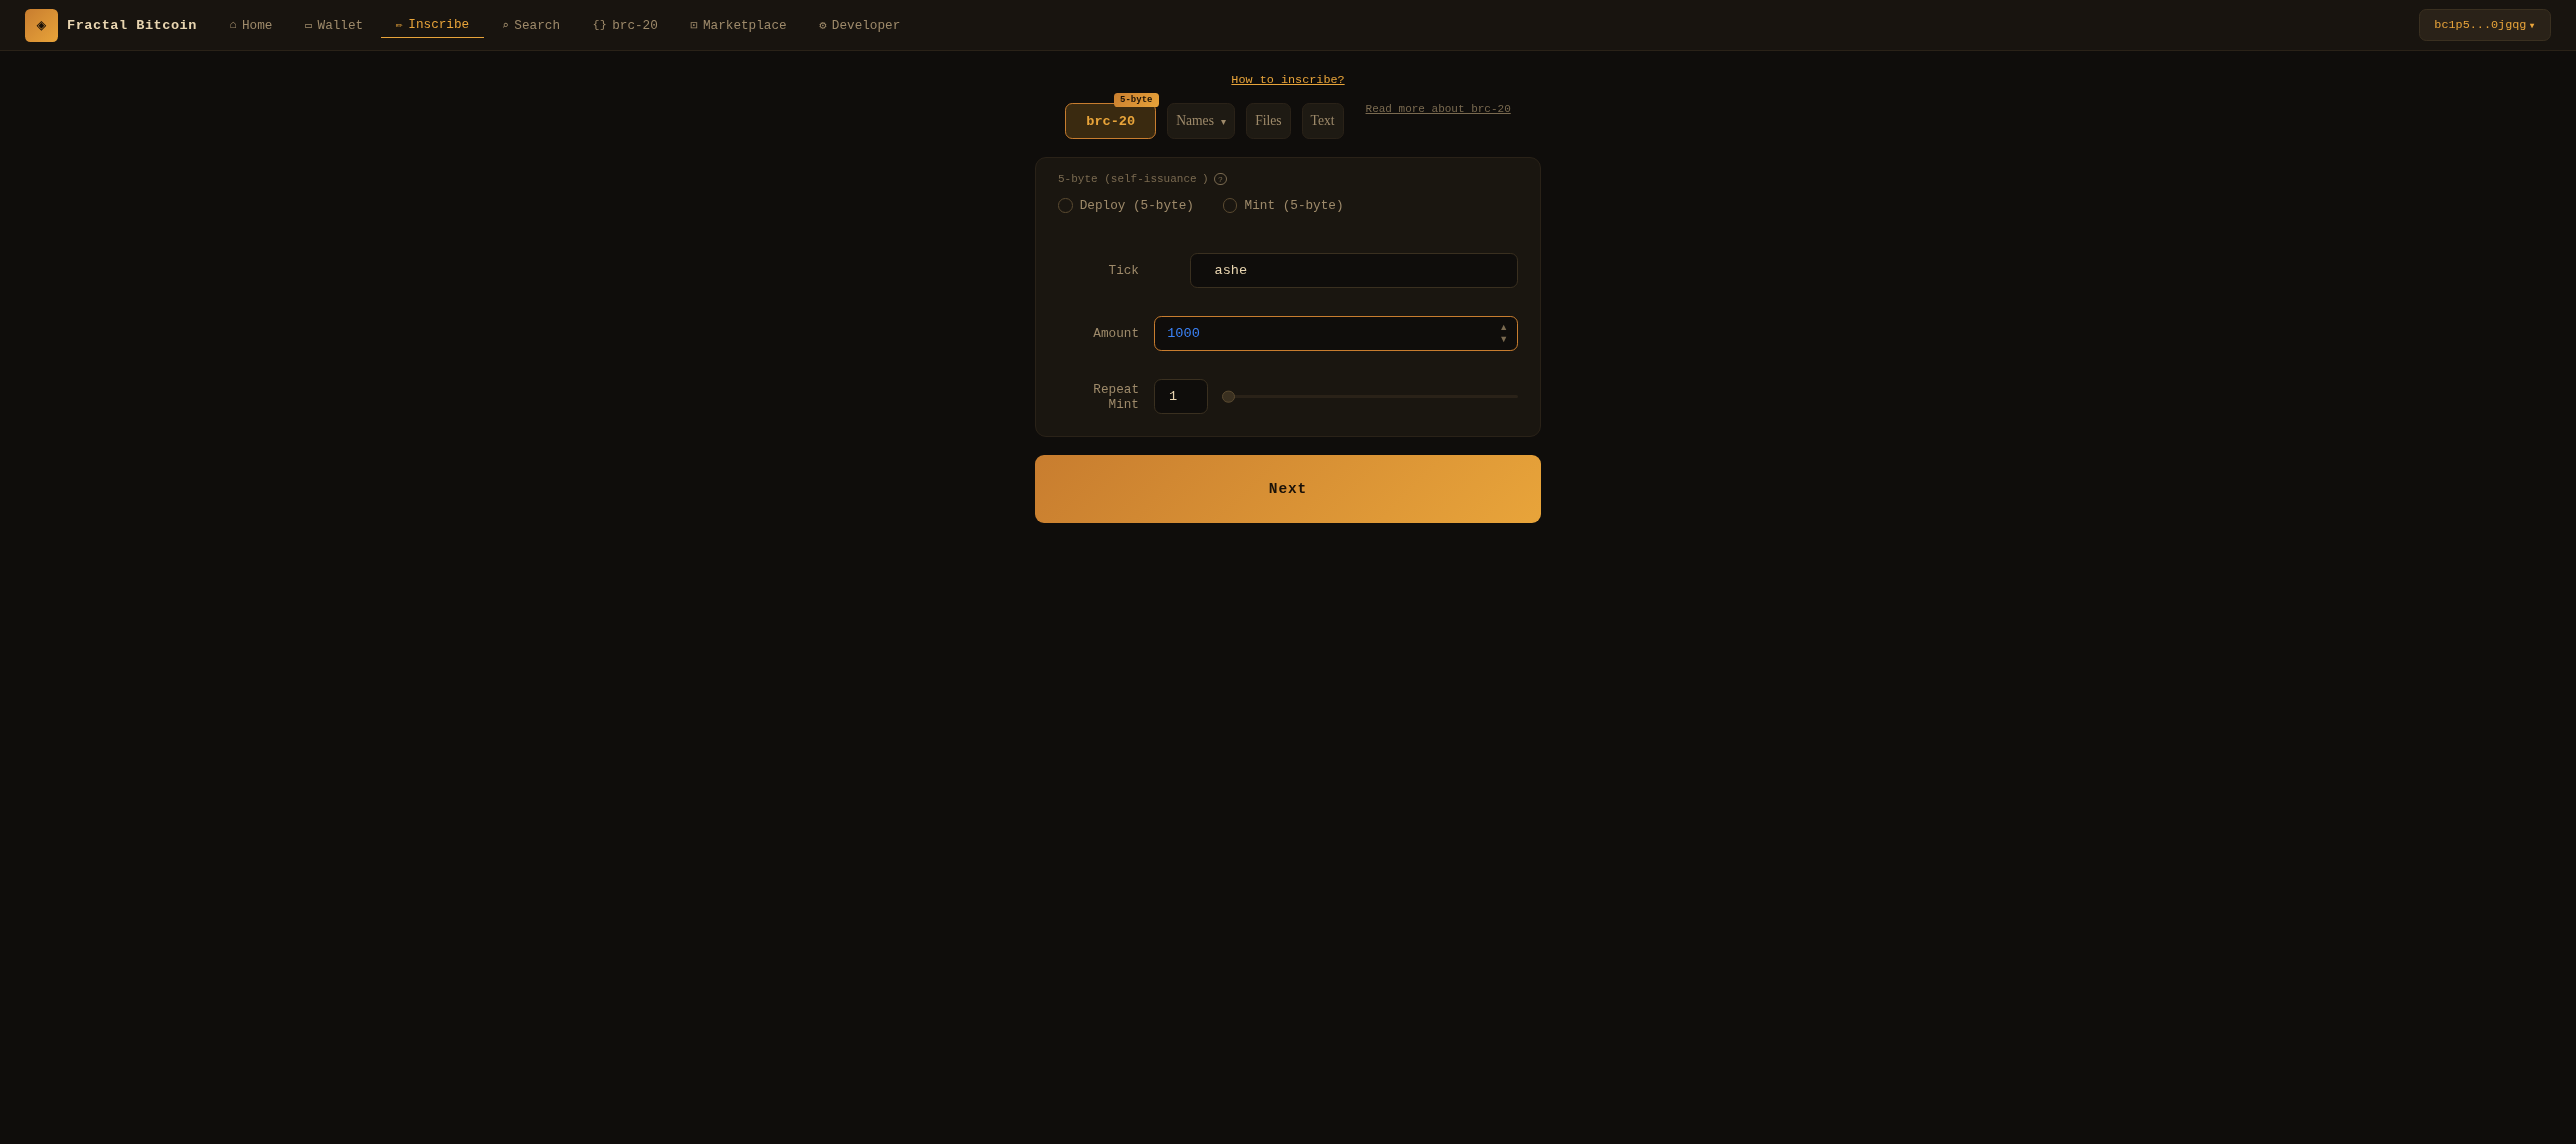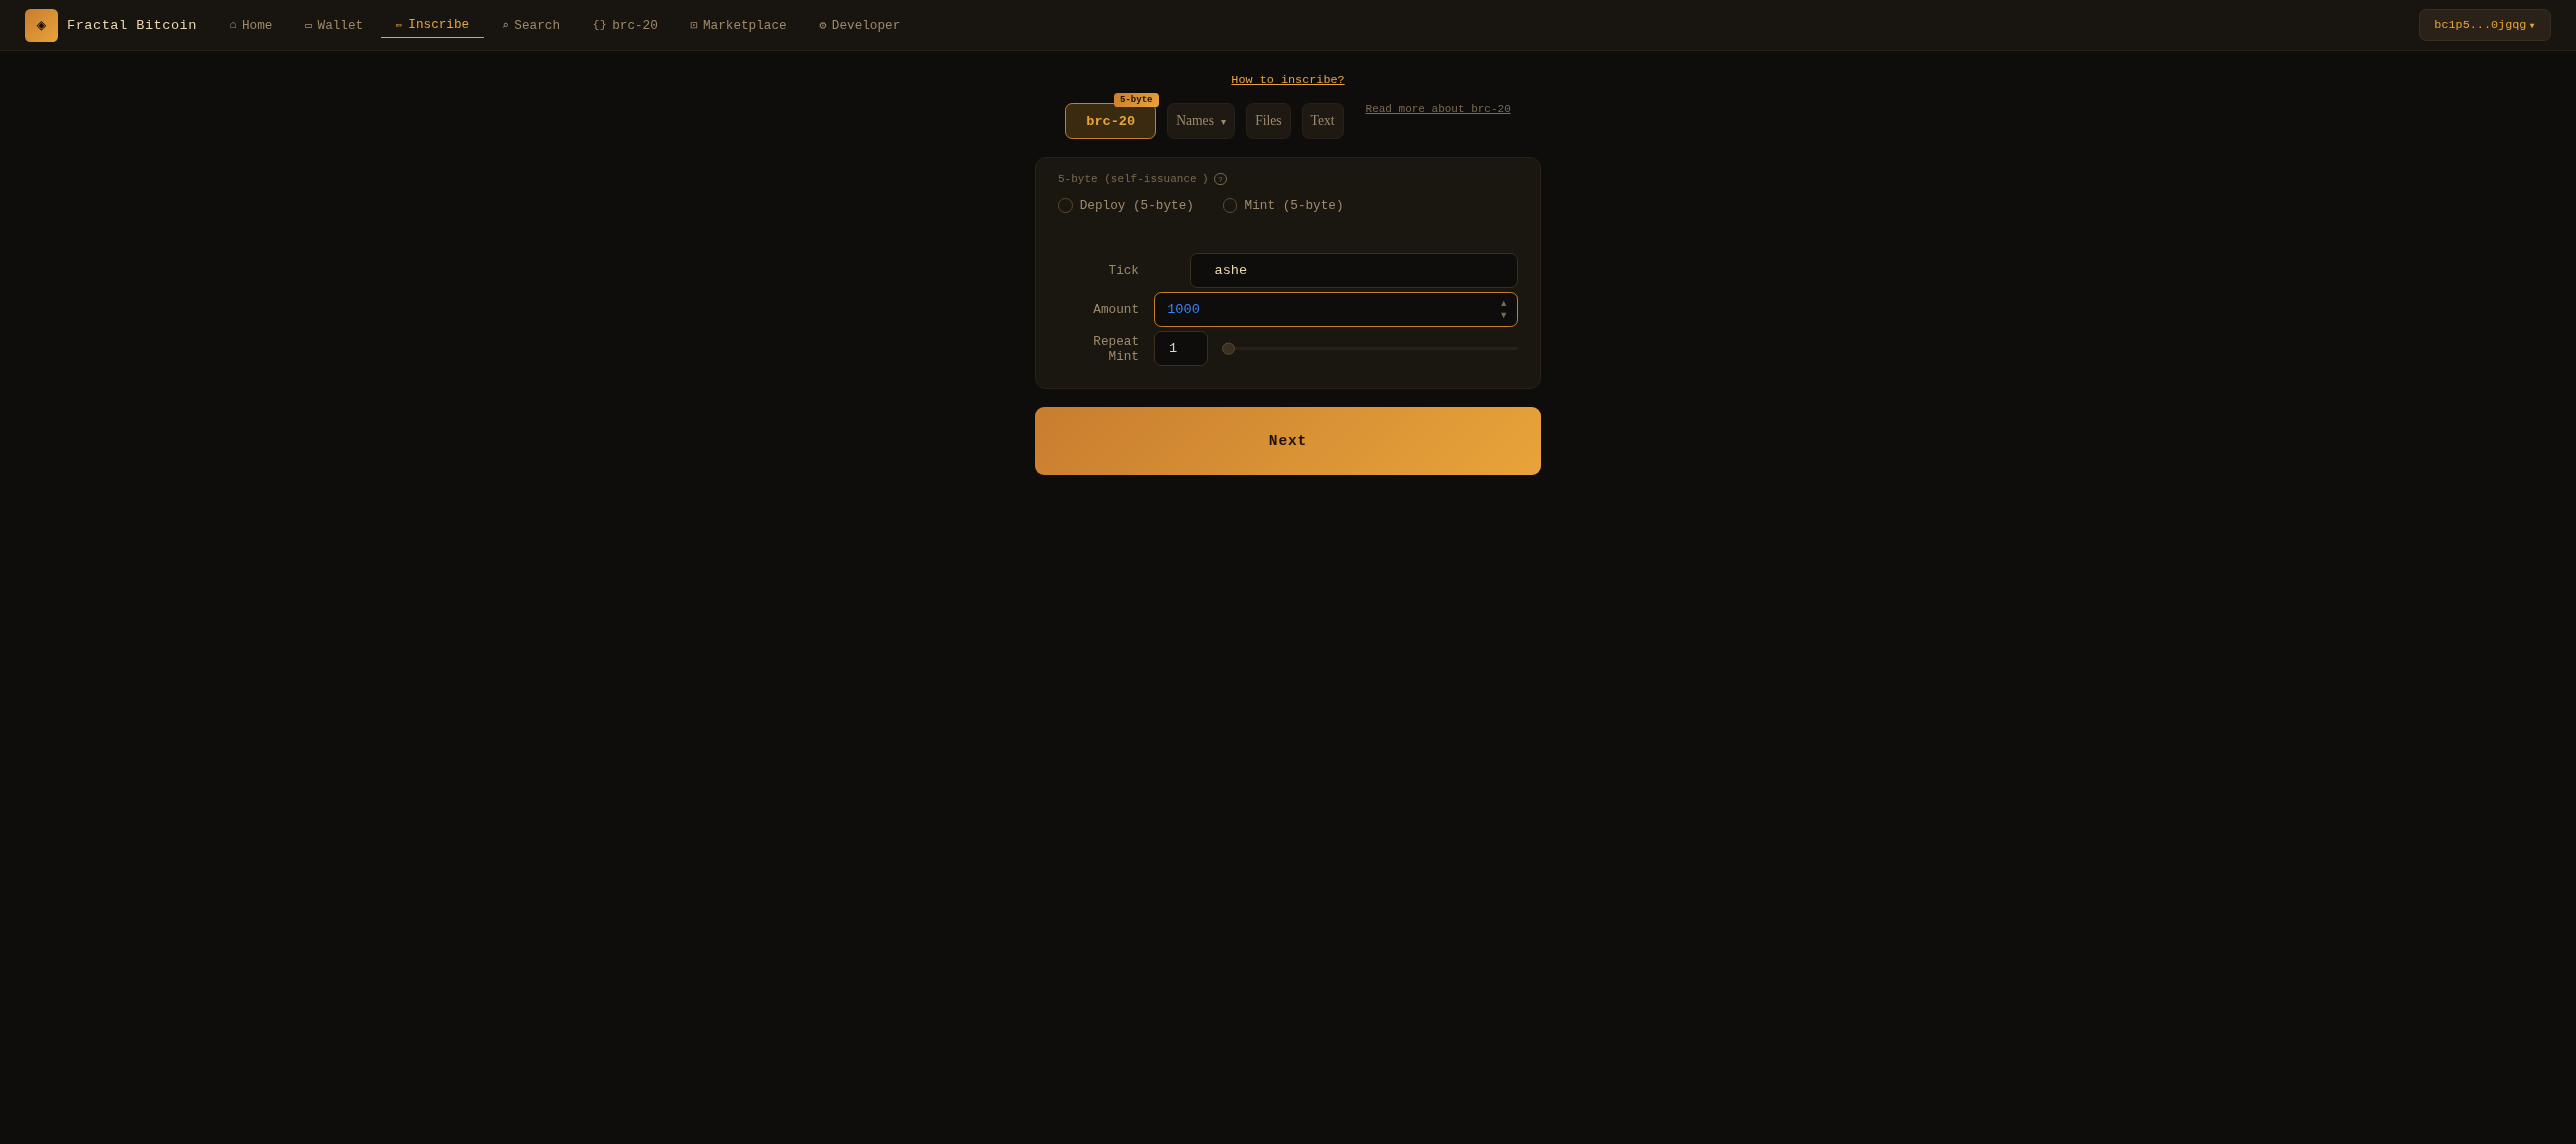--- a/index.html
+++ b/index.html
@@ -38,21 +38,21 @@
       display: flex;
       align-items: center;
       justify-content: center;
       font-size: 16.3px;
       font-weight: bold;
       color: #1a1108;
     }
 
     .logo-text {
       font-size: 13.6px;
-      font-weight: normal;
+      font-weight: bold;
       color: #e8d5b0;
       letter-spacing: 0.5px;
       text-align: right;
     }
 
     .nav-item {
       display: flex;
       align-items: center;
       gap: 5.4px;
       padding: 5.4px 14.5px;
@@ -243,21 +243,21 @@
       display: flex;
       gap: 29px;
       align-items: center;
     }
 
     
     .form-fields {
       padding: 22px;
       display: flex;
       flex-direction: column;
-      gap: 4px;
+      gap: 28px;
     }
 
     .field-row {
       display: flex;
       align-items: center;
       gap: 14.5px;
     }
 
     .field-label {
       font-size: 12.7px;

